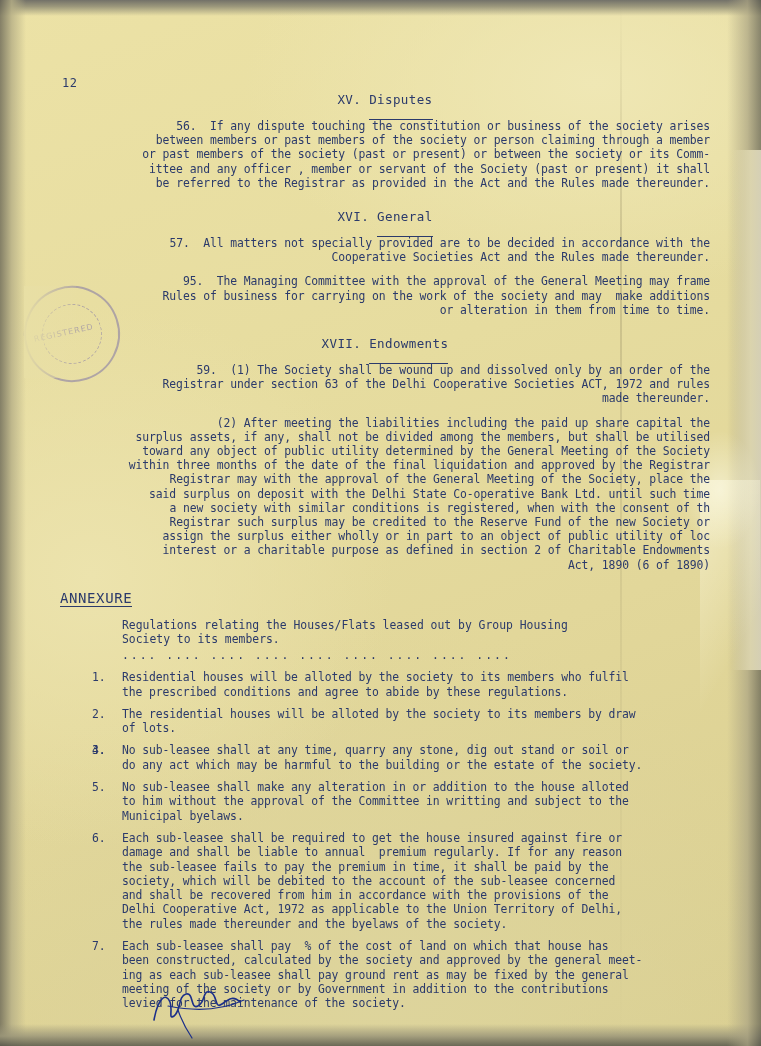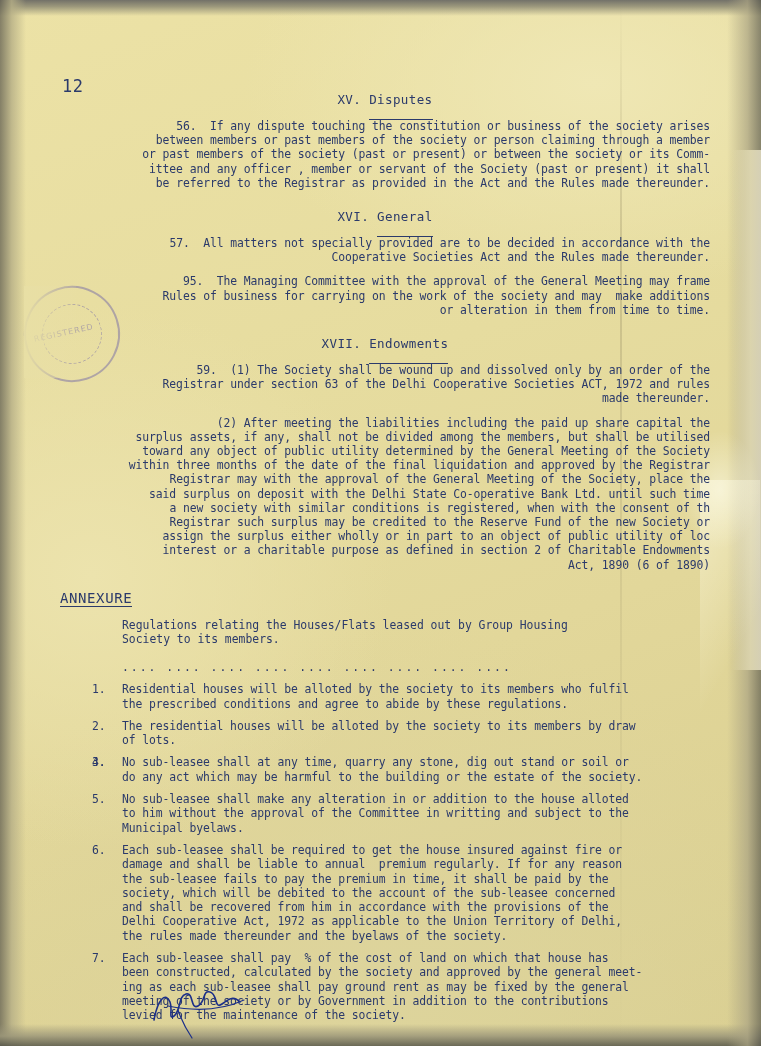--- a/index.html
+++ b/index.html
@@ -55,21 +55,21 @@
     position: absolute; left: 700px; top: 480px; width: 60px; height: 260px;
     background: linear-gradient(120deg, rgba(255,252,230,.55) 0%, rgba(255,252,230,0) 65%);
   }
   .stain1 {
     position: absolute; left: 680px; top: 430px; width: 80px; height: 120px;
     background: radial-gradient(ellipse at 50% 50%, rgba(255,255,240,.5) 0%, rgba(255,255,240,0) 70%);
   }
 
   .pageno {
     position: absolute; left: 62px; top: 76px;
-    font-size: 17px; letter-spacing: .5px;
+    font-size: 12px; letter-spacing: .5px;
   }
 
   .content {
     position: absolute;
     left: 60px;
     top: 92px;
     width: 650px;
   }
   h2.sec {
     font-size: 12.5px;
@@ -99,21 +99,21 @@
     margin: 18px 0 12px 0;
     letter-spacing: .6px;
   }
   .annex-title .u { border-bottom: 1px solid #2b3a6b; }
 
   .regs-head {
     margin-left: 62px;
     font-size: 11.4px;
     line-height: 14.2px;
     white-space: pre-wrap;
-    margin-bottom: 14px;
+    margin-bottom: 2px;
   }
   .dotline {
     margin-left: 62px;
     font-size: 11.4px;
     letter-spacing: 2px;
     margin-bottom: 8px;
     color: #2b3a6b;
   }
 
   ol.numlist {

